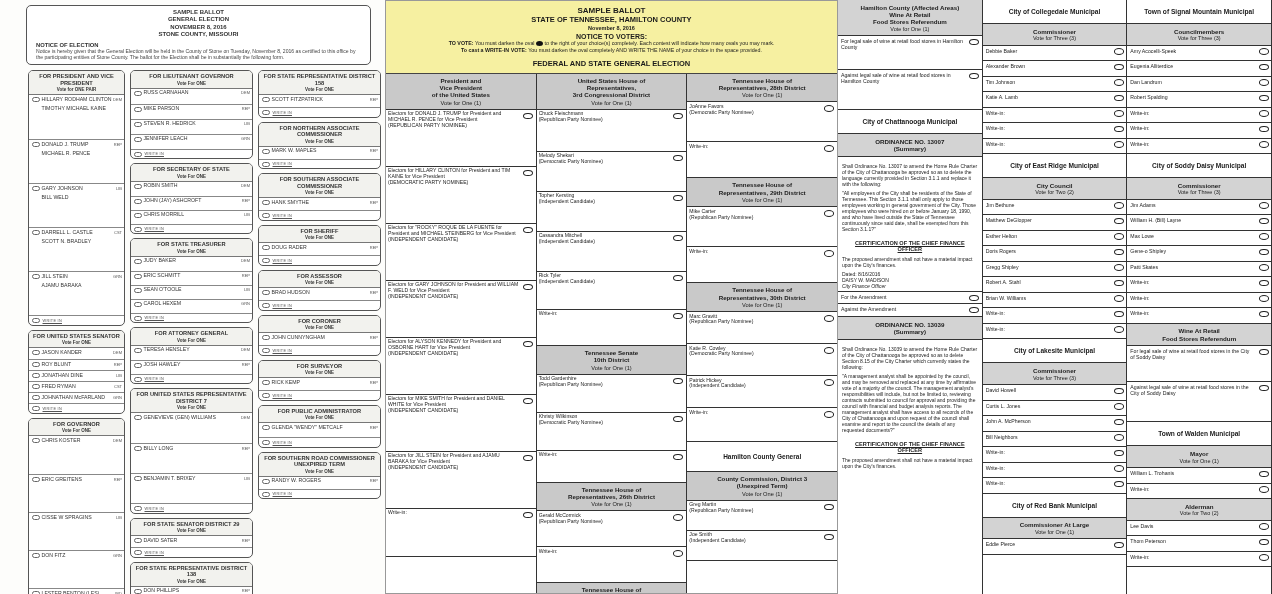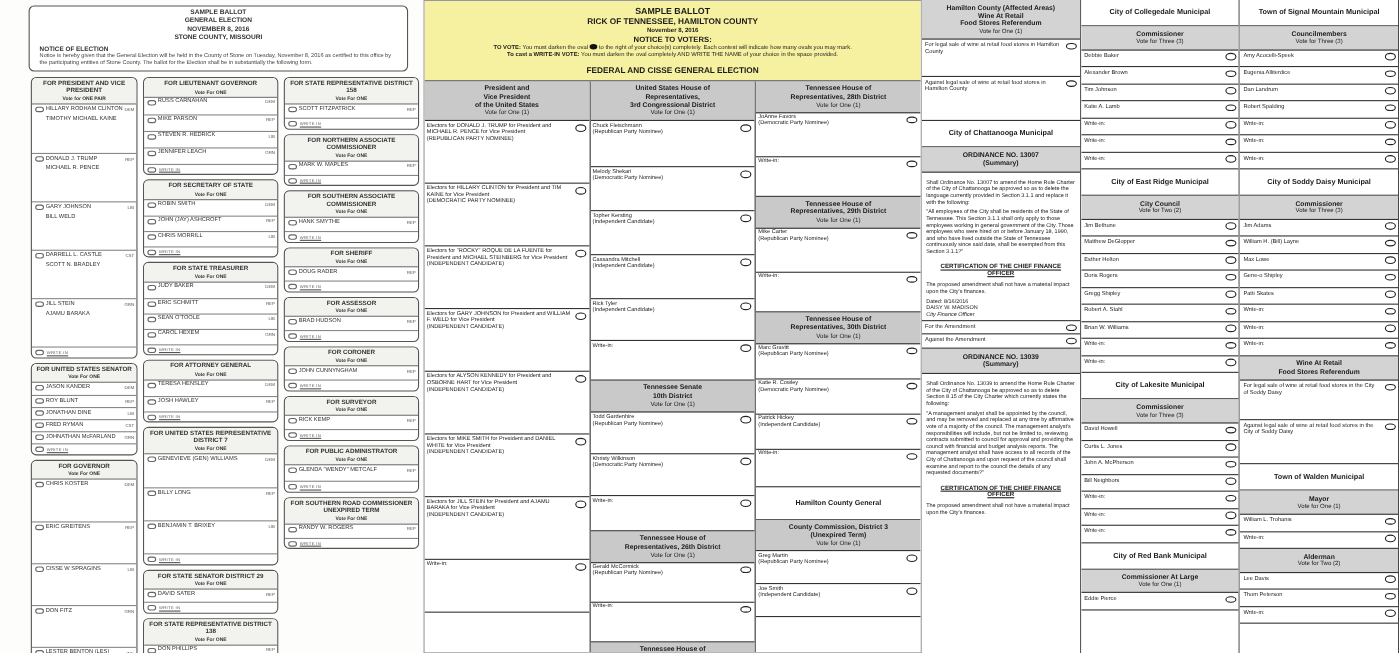--- a/index.html
+++ b/index.html
@@ -572,34 +572,34 @@
               <div class="wlabel">WRITE IN</div>
             </div>
           </div>
         </div>
       </div>
   </section>
 
   <section class="panel-mid">
     <div class="m-header">
       <div class="m-t1">SAMPLE BALLOT</div>
-      <div class="m-t2">RICK OF TENNESSEE, HAMILTON COUNTY</div>
+      <div class="m-t2">STATE OF TENNESSEE, HAMILTON COUNTY</div>
       <div class="m-date">November 8, 2016</div>
       <div class="m-notice">NOTICE TO VOTERS:</div>
       <div class="m-instr">
         <b>TO VOTE:</b>
         <span>You must darken the oval</span>
         <span class="oval-glyph"></span>
         <span>to the right of your choice(s) completely. Each contest will indicate how many ovals you may mark.</span>
       </div>
       <div class="m-instr">
         <b>To cast a WRITE-IN VOTE:</b>
         <span>You must darken the oval completely AND WRITE THE NAME of your choice in the space provided.</span>
       </div>
-      <div class="m-election">FEDERAL AND CISSE GENERAL ELECTION</div>
+      <div class="m-election">FEDERAL AND STATE GENERAL ELECTION</div>
     </div>
     <div class="m-body">
         <div class="m-col">
           <div class="m-head">
             <div class="hl">President and</div>
             <div class="hl">Vice President</div>
             <div class="hl">of the United States</div>
             <div class="vote">Vote for One (1)</div>
           </div>
           <div class="m-row" style="min-height: 57px;">

